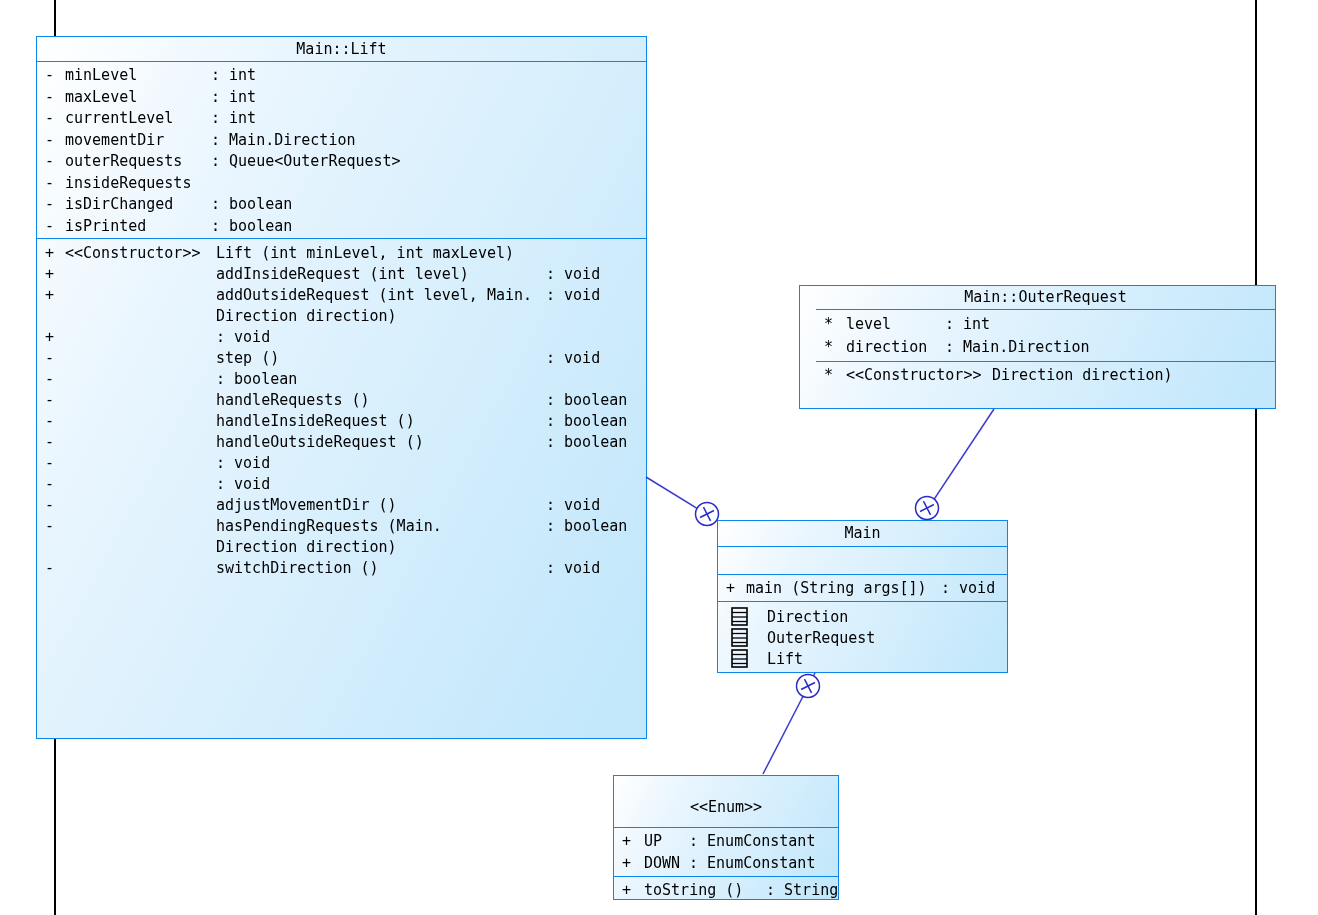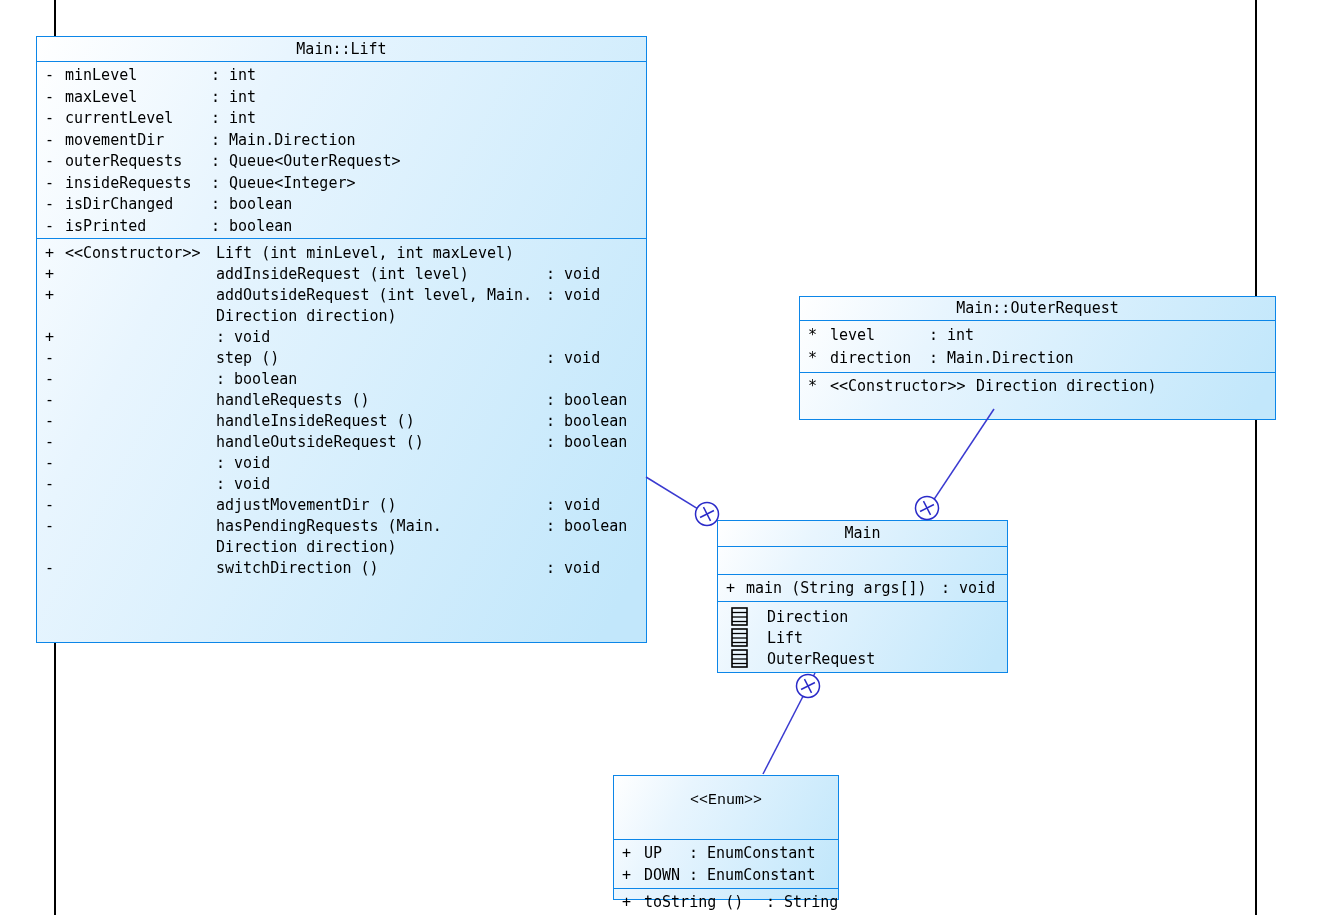--- a/index.html
+++ b/index.html
@@ -15,66 +15,66 @@
     background:linear-gradient(118deg,#ffffff 0%,#e8f5fe 28%,#c2e7fb 95%);
   }
   .cls-header{
     box-sizing:border-box;text-align:center;
     border-bottom:1.6px solid #0c86e8;overflow:hidden;
   }
   .sec{box-sizing:border-box;overflow:hidden;}
   .sec + .sec{border-top:1.6px solid #0c86e8;}
   .row{display:grid;align-items:start;padding-left:8px;white-space:pre;}
   
-  #lift{left:36px;top:36px;width:611px;height:607px;}
+  #lift{left:36px;top:36px;width:611px;height:703px;}
   #lift .cls-header{height:25px;line-height:24px;}
   #lift .attrs{height:176px;padding-top:3px;}
   #lift .attrs .row{grid-template-columns:20px 146px 1fr;line-height:21.5px;}
   #lift .methods{height:341px;padding-top:4px;}
   #lift .methods .row{grid-template-columns:20px 151px 330px 1fr;line-height:21px;}
   
-  #outerreq{left:799px;top:296px;width:477px;height:124px;}
+  #outerreq{left:799px;top:285px;width:477px;height:124px;padding-left:16px;}
   #outerreq .cls-header{height:24px;line-height:23px;}
   #outerreq .attrs{height:51px;padding-top:3px;}
   #outerreq .attrs .row{grid-template-columns:22px 99px 1fr;line-height:22.5px;}
   #outerreq .methods{height:44px;padding-top:4px;}
   #outerreq .methods .row{grid-template-columns:22px 146px 1fr;line-height:19.5px;}
   
   #mainc{left:717px;top:520px;width:291px;height:153px;}
   #mainc .cls-header{height:26px;line-height:25px;text-align:center;}
   #mainc .fields{height:27px;}
   #mainc .methods{height:27px;}
   #mainc .methods .row{grid-template-columns:20px 1fr 66px;line-height:26px;}
   #mainc .nested{height:67px;padding-top:4px;}
   .nested-row{display:flex;align-items:center;height:21px;padding-left:13px;}
   .nested-row .lbl{margin-left:19px;white-space:pre;}
   
   #direction{left:613px;top:775px;width:226px;height:125px;}
-  #direction .cls-header{height:64px;padding-top:14px;line-height:22px;font-family:Liberation Mono, monospace;}
+  #direction .cls-header{height:52px;padding-top:20px;line-height:22px;}
   #direction .attrs{height:48px;padding-top:2px;}
   #direction .attrs .row{grid-template-columns:22px 45px 1fr;line-height:22px;}
   #direction .methods{height:25px;padding-top:3px;}
   #direction .methods .row{grid-template-columns:22px 122px 1fr;line-height:20px;}
   #overlay{position:absolute;left:0;top:0;z-index:3;pointer-events:none;}
 </style>
 </head>
 <body>
 
 <div class="page-line" style="left:54px"></div>
 <div class="page-line" style="left:1255px"></div>
 
 <div class="uml-class" id="lift">
   <div class="cls-header">Main::Lift</div>
   <div class="sec attrs">
     <div class="row"><span>-</span><span>minLevel</span><span>: int</span></div>
     <div class="row"><span>-</span><span>maxLevel</span><span>: int</span></div>
     <div class="row"><span>-</span><span>currentLevel</span><span>: int</span></div>
     <div class="row"><span>-</span><span>movementDir</span><span>: Main.Direction</span></div>
     <div class="row"><span>-</span><span>outerRequests</span><span>: Queue&lt;OuterRequest&gt;</span></div>
-    <div class="row"><span>-</span><span>insideRequests</span><span>: Queue&lt;Integer&gt;</span></div>
+    <div class="row"><span>-</span><span>insideRequests</span></div>
     <div class="row"><span>-</span><span>isDirChanged</span><span>: boolean</span></div>
     <div class="row"><span>-</span><span>isPrinted</span><span>: boolean</span></div>
   </div>
   <div class="sec methods">
     <div class="row"><span>+</span><span>&lt;&lt;Constructor&gt;&gt;</span><span><div>Lift (int minLevel, int maxLevel)</div><div></div></span><span></span></div>
     <div class="row"><span>+</span><span></span><span><div>addInsideRequest (int level)</div><div></div></span><span>: void</span></div>
     <div class="row"><span>+</span><span></span><span><div>addOutsideRequest (int level, Main.</div><div>Direction direction)</div></span><span>: void</span></div>
     <div class="row"><span>+</span><span></span><span>: void</span></div>
     <div class="row"><span>-</span><span></span><span><div>step ()</div><div></div></span><span>: void</span></div>
     <div class="row"><span>-</span><span></span><span>: boolean</span></div>
@@ -116,30 +116,30 @@
         </svg>
       <span class="lbl">Direction</span>
     </div>
     <div class="nested-row">
       <svg width="17" height="19" viewBox="0 0 17 19">
           <rect x="1" y="1" width="15" height="17" fill="none" stroke="#000" stroke-width="1.6"></rect>
           <line x1="1" y1="5.5" x2="16" y2="5.5" stroke="#000" stroke-width="1.3"></line>
           <line x1="1" y1="10" x2="16" y2="10" stroke="#000" stroke-width="1.3"></line>
           <line x1="1" y1="14.5" x2="16" y2="14.5" stroke="#000" stroke-width="1.3"></line>
         </svg>
-      <span class="lbl">Lift</span>
+      <span class="lbl">OuterRequest</span>
     </div>
     <div class="nested-row">
       <svg width="17" height="19" viewBox="0 0 17 19">
           <rect x="1" y="1" width="15" height="17" fill="none" stroke="#000" stroke-width="1.6"></rect>
           <line x1="1" y1="5.5" x2="16" y2="5.5" stroke="#000" stroke-width="1.3"></line>
           <line x1="1" y1="10" x2="16" y2="10" stroke="#000" stroke-width="1.3"></line>
           <line x1="1" y1="14.5" x2="16" y2="14.5" stroke="#000" stroke-width="1.3"></line>
         </svg>
-      <span class="lbl">OuterRequest</span>
+      <span class="lbl">Lift</span>
     </div>
   </div>
 </div>
 
 <div class="uml-class" id="direction">
   <div class="cls-header">
     <div>&lt;&lt;Enum&gt;&gt;</div>
   </div>
   <div class="sec attrs">
     <div class="row"><span>+</span><span>UP</span><span>: EnumConstant</span></div>

